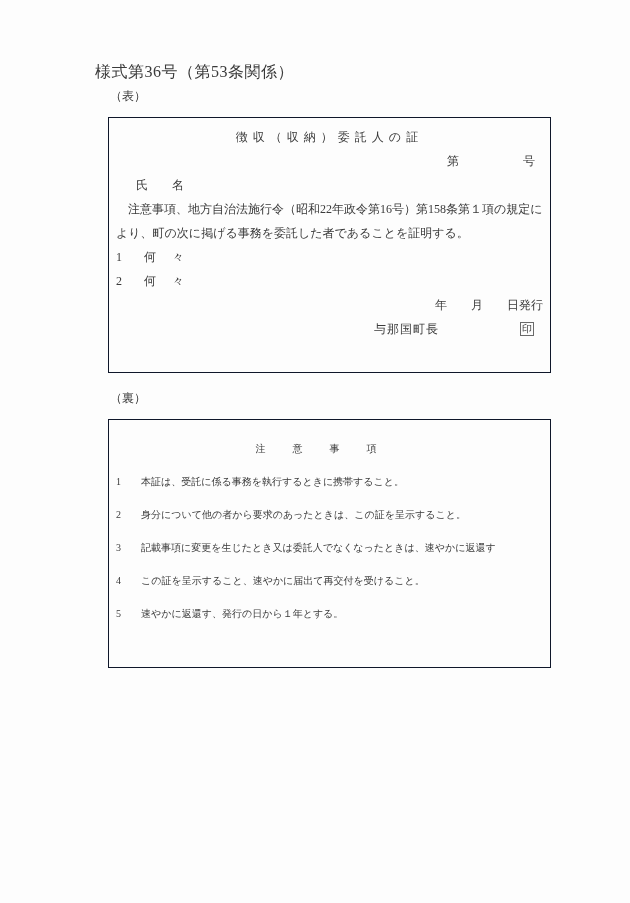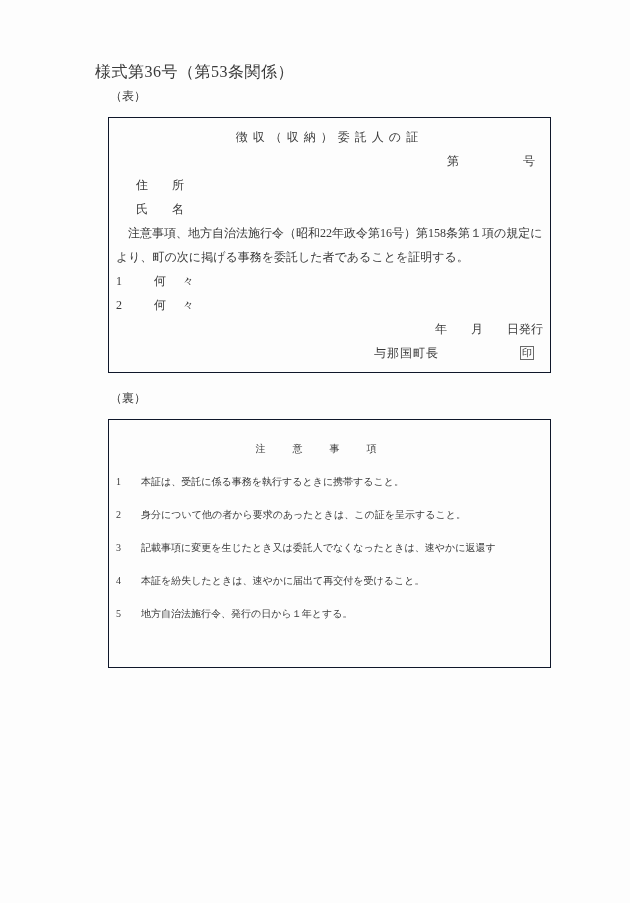--- a/index.html
+++ b/index.html
@@ -60,21 +60,21 @@
     padding-right: 8px;
   }
   .number-spacer {
     display: inline-block;
     width: 64px;
   }
   .addr-line, .name-line { margin-left: 20px; }
   .body-line1 { text-indent: 12px; }
   .cert-item .item-no { display: inline-block; min-width: 12px; }
   .cert-item .item-gap { display: inline-block; width: 16px; }
-  .cert-item .item-text { letter-spacing: 2px; margin-left: 10px; }
+  .cert-item .item-text { letter-spacing: 2px; }
   .date-line { margin-left: 70px; text-align: right; }
   .issuer-line {
     display: flex;
     align-items: baseline;
   }
   .issuer-name {
     margin-left: 258px;
     letter-spacing: 1px;
   }
   .seal {
@@ -127,21 +127,20 @@
 
   <div class="side-label front-label">（表）</div>
 
   <div class="card front-card">
     <div class="line cert-title">徴収（収納）委託人の証</div>
     <div class="line number-line">
       <span>第</span>
       <span class="number-spacer"></span>
       <span>号</span>
     </div>
-    <div class="line addr-line">住　　所</div>
     <div class="line name-line">氏　　名</div>
     <div class="line body-line1">注意事項、地方自治法施行令（昭和22年政令第16号）第158条第１項の規定に</div>
     <div class="line body-line2">より、町の次に掲げる事務を委託した者であることを証明する。</div>
     <div class="line cert-item">
       <span class="item-no">1</span><span class="item-gap"></span><span class="item-text">何　々</span>
     </div>
     <div class="line cert-item">
       <span class="item-no">2</span><span class="item-gap"></span><span class="item-text">何　々</span>
     </div>
     <div class="line date-line">年　　月　　日発行</div>
@@ -162,22 +161,22 @@
 
     <div class="note-item">
       <span class="note-no">2</span><span class="note-gap"></span><span class="note-text">身分について他の者から要求のあったときは、この証を呈示すること。</span>
     </div>
 
     <div class="note-item">
       <span class="note-no">3</span><span class="note-gap"></span><span class="note-text">記載事項に変更を生じたとき又は委託人でなくなったときは、速やかに返還す</span>
     </div>
 
     <div class="note-item">
-      <span class="note-no">4</span><span class="note-gap"></span><span class="note-text">本証を紛失したときは、速やかに届出て再交付を受けること。</span>
+      <span class="note-no">4</span><span class="note-gap"></span><span class="note-text">この証を呈示すること、速やかに届出て再交付を受けること。</span>
     </div>
 
     <div class="note-item">
-      <span class="note-no">5</span><span class="note-gap"></span><span class="note-text">地方自治法施行令、発行の日から１年とする。</span>
+      <span class="note-no">5</span><span class="note-gap"></span><span class="note-text">速やかに返還す、発行の日から１年とする。</span>
     </div>
 
   </div>
 
 </div>
 
 </body></html>

